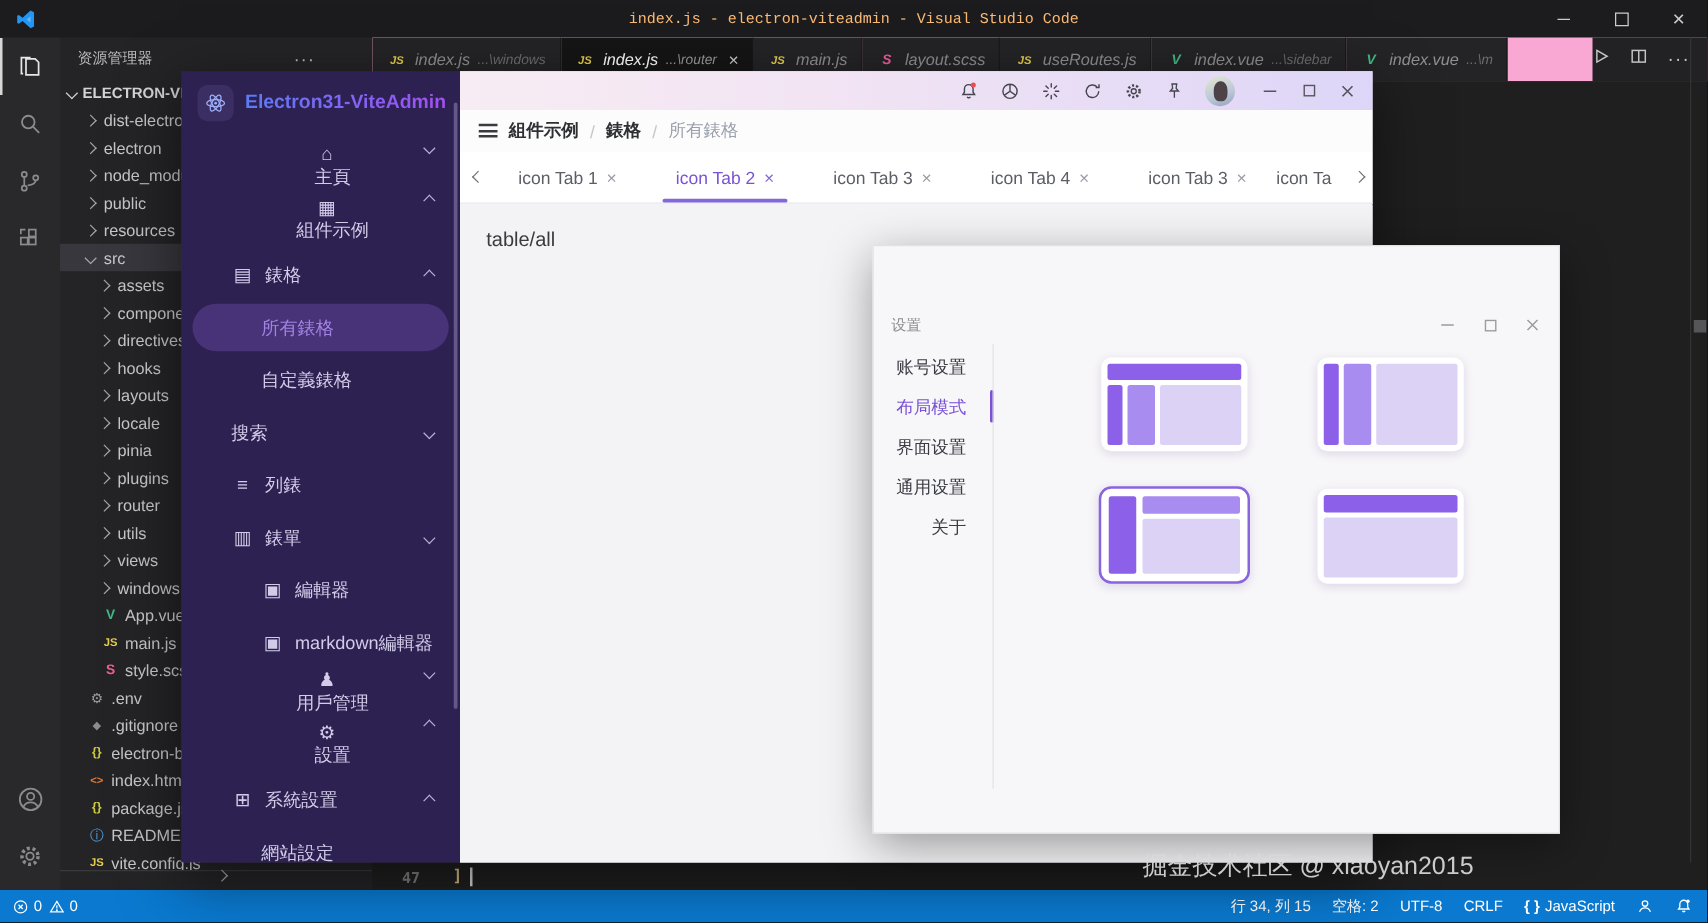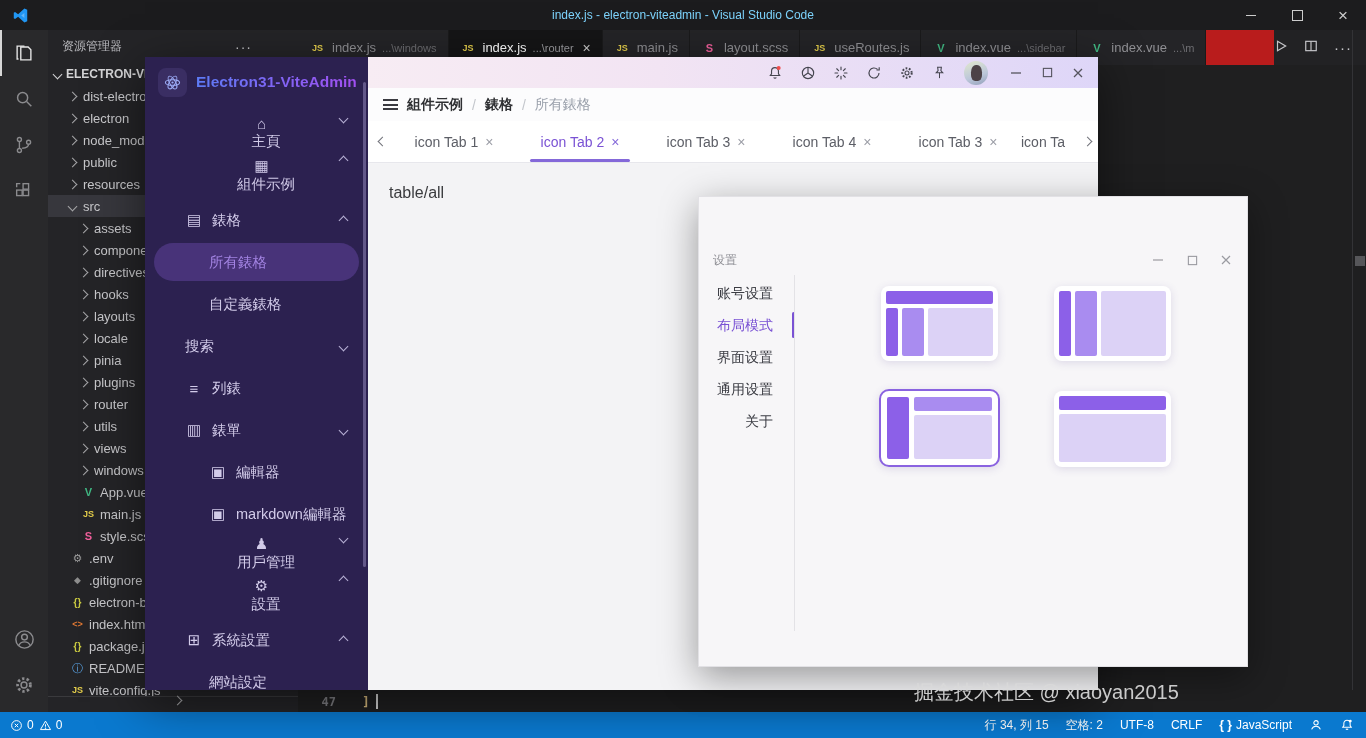--- a/index.html
+++ b/index.html
@@ -20,21 +20,21 @@
   .scss-icon{color:#ee5f9a}.scss-icon::before{content:"S";font-size:11px}
   .gear-file-icon{color:#9b9b9b}.gear-file-icon::before{content:"\2699";font-size:11px}
   .git-icon{color:#8d8d8d}.git-icon::before{content:"\25C6";font-size:9px}
   .json-icon{color:#cbcb41}.json-icon::before{content:"{}";font-size:10px}
   .html-icon{color:#e37933}.html-icon::before{content:"<>";font-size:9px}
   .info-icon{color:#5aa4e6}.info-icon::before{content:"\24D8";font-size:11px;font-weight:normal}
 
   
   .vs-titlebar { position:absolute; left:0; top:0; width:1366px; height:30px; background:#1c1c1e; display:flex; align-items:center; }
   .vs-logo { margin-left:12px; display:flex; }
-  .vs-title { position:absolute; left:0; right:0; text-align:center; font-size:12px; color:#7dd3fc; }
+  .vs-title { position:absolute; left:0; right:0; text-align:center; font-size:12px; color:#fdba74;font-family:Liberation Mono, monospace; }
   .vs-winctl { position:absolute; right:0; top:0; height:30px; display:flex; }
   .vs-winctl span { width:46px; height:30px; display:flex; align-items:center; justify-content:center; color:#cccccc; }
   .ctl-min::before{content:"";width:10px;height:1px;background:currentColor;display:block}
   .ctl-max::before{content:"";width:9px;height:9px;border:1px solid currentColor;display:block}
   .ctl-close{font-size:15px}
   .ctl-close::before{content:"\00D7";font-size:17px;line-height:1}
 
   .vs-activitybar { position:absolute; left:0; top:30px; width:48px; height:682px; background:#29292b; display:flex; flex-direction:column; align-items:center; }
   .ab-item { width:48px; height:46px; display:flex; align-items:center; justify-content:center; color:#8b8b8e; }
   .ab-item.active { color:#e6e6e6; box-shadow:inset 2px 0 0 #d7d7d7; }
@@ -47,21 +47,21 @@
   .vs-tree {}
   .trow { height:22px; display:flex; align-items:center; color:#c6c6c9; font-size:13px; white-space:nowrap; }
   .trow .chev { color:#a6a6a9; margin-right:7px; }
   .trow.lvl-1 { padding-left:21px; }
   .trow.lvl-2 { padding-left:32px; }
   .trow.selected { background:#37373d; }
   .trow .fico { margin-right:3px; }
   .vs-outline { position:absolute; left:0; bottom:0; width:100%; height:16px; border-top:1px solid #3a3a3d; display:flex; align-items:center; gap:7px; padding-left:8px; color:#cfcfd2; font-size:11px; font-weight:bold; background:#242427;flex-direction:column; }
   .vs-outline .chev { color:#a6a6a9; }
 
-  .vs-tabsbar { position:absolute; left:298px; top:30px; width:1068px; height:35px; background:#b91c1c; display:flex; overflow:hidden; }
+  .vs-tabsbar { position:absolute; left:298px; top:30px; width:1068px; height:35px; background:#f9a8d4; display:flex; overflow:hidden;font-style:italic; }
   .vtab { flex:none; display:flex; align-items:center; padding:0 11px; gap:6px; background:#242427; border-right:1px solid #1a1a1b; font-size:13px; color:#8f8f93; }
   .vtab.active { background:#151516; color:#ffffff; }
   .vtab-suffix { font-size:11px; color:#6d6d71; }
   .vtab.active .vtab-suffix { color:#9b9b9f; }
   .vtab-close { font-size:14px; color:#cccccc; margin-left:3px; }
   .vs-tab-actions { position:absolute; right:0; top:30px; height:35px; width:92px; background:#222224; display:flex; align-items:center; justify-content:flex-end; gap:16px; padding-right:14px; color:#c6c6c9; }
 
   .vs-editor { position:absolute; left:298px; top:65px; width:1068px; height:647px; background:#1f1f20; font-family:"DejaVu Sans Mono","Liberation Mono",monospace; }
   .code-line { position:absolute; left:16px; height:19px; display:flex; align-items:flex-end; font-size:13px;font-weight:bold; }
   .code-ln { width:22px; text-align:right; color:#7e7e82; font-size:12px; }

